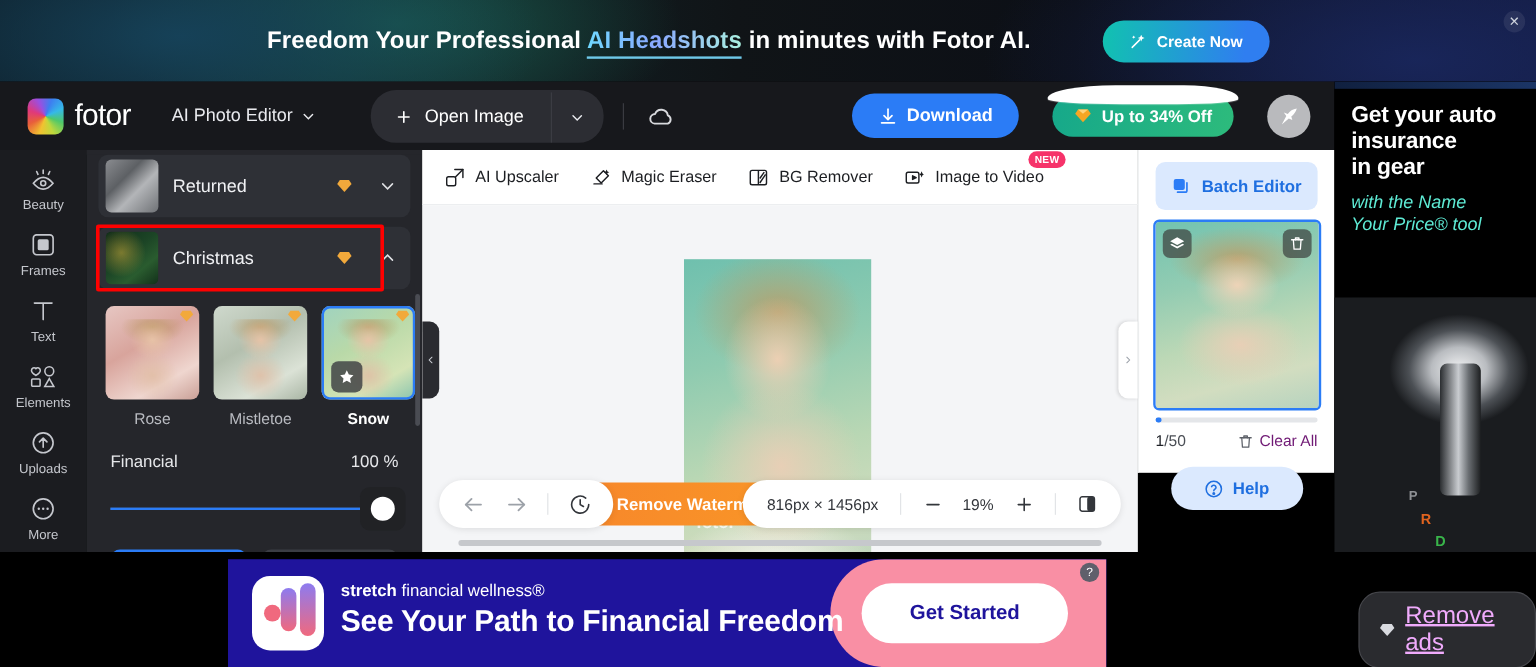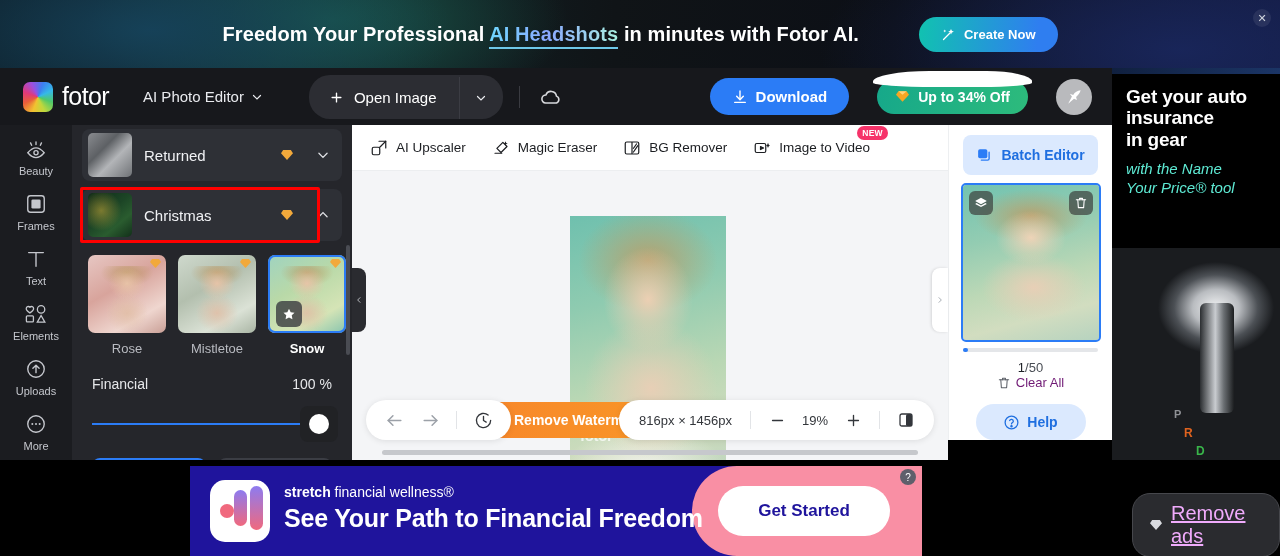--- a/index.html
+++ b/index.html
@@ -259,21 +259,21 @@
   .pill-div { width: 1px; height: 18px; background: #e2e4e7; margin: 0 6px; }
   .pill-text { font-size: 13px; color: #33363b; padding: 0 8px; white-space: nowrap; }
   .zoom-val { font-size: 13px; color: #33363b; width: 36px; text-align: center; }
   .hscroll {
     position: absolute; left: 30px; right: 30px; bottom: 5px; height: 5px;
     background: #c6c8cc; border-radius: 3px;
   }
 
   
   .rpanel {
-    position: absolute; left: 948px; top: 125px; width: 164px; height: 315px;
+    position: absolute; left: 948px; top: 125px; width: 164px; height: 269px;
     background: #fff; border-left: 1px solid #edeff1; padding: 10px 14px 0;
   }
   .batch-btn {
     display: flex; align-items: center; justify-content: center; gap: 8px;
     width: 100%; height: 40px; background: #dbe9fe; color: #1f6fe0;
     border: none; border-radius: 8px; font-size: 14px; font-weight: bold; cursor: pointer;
   }
   .rthumb {
     position: relative; margin-top: 10px; width: 136px; height: 155px;
     border-radius: 3px; outline: 2px solid #2b7cf6; overflow: hidden;
@@ -284,21 +284,21 @@
       linear-gradient(165deg,#72c3b0 0%,#93ccb2 32%,#bcd8b6 60%,#d2ddc0 80%,#b6d3bf 100%);
     cursor: pointer;
   }
   .rthumb-ic {
     position: absolute; width: 24px; height: 24px; border-radius: 6px;
     background: rgba(62,66,64,.72); color: #fff;
     display: flex; align-items: center; justify-content: center; font-size: 12px; cursor: pointer;
   }
   .rscroll { margin-top: 8px; height: 4px; background: #e4e6e9; border-radius: 2px; position: relative; }
   .rscroll-thumb { position: absolute; left: 0; top: 0; width: 5px; height: 4px; background: #2b7cf6; border-radius: 2px; }
-  .rmeta { display: flex; align-items: center; justify-content: space-between; margin-top: 8px; flex-direction: column; }
+  .rmeta { display: flex; align-items: center; justify-content: space-between; margin-top: 8px; }
   .rcount { font-size: 13px; color: #4a4e55; }
   .rcount b { color: #1d2026; font-weight: normal; }
   .clear-all { display: flex; align-items: center; gap: 5px; font-size: 13px; color: #701a75; cursor: pointer; }
   .help-btn {
     display: flex; align-items: center; justify-content: center; gap: 7px;
     margin: 14px auto 0; width: 110px; height: 36px;
     background: #dbe9fe; color: #1f6fe0; border: none; border-radius: 18px;
     font-size: 14px; font-weight: bold; cursor: pointer;
   }
 

